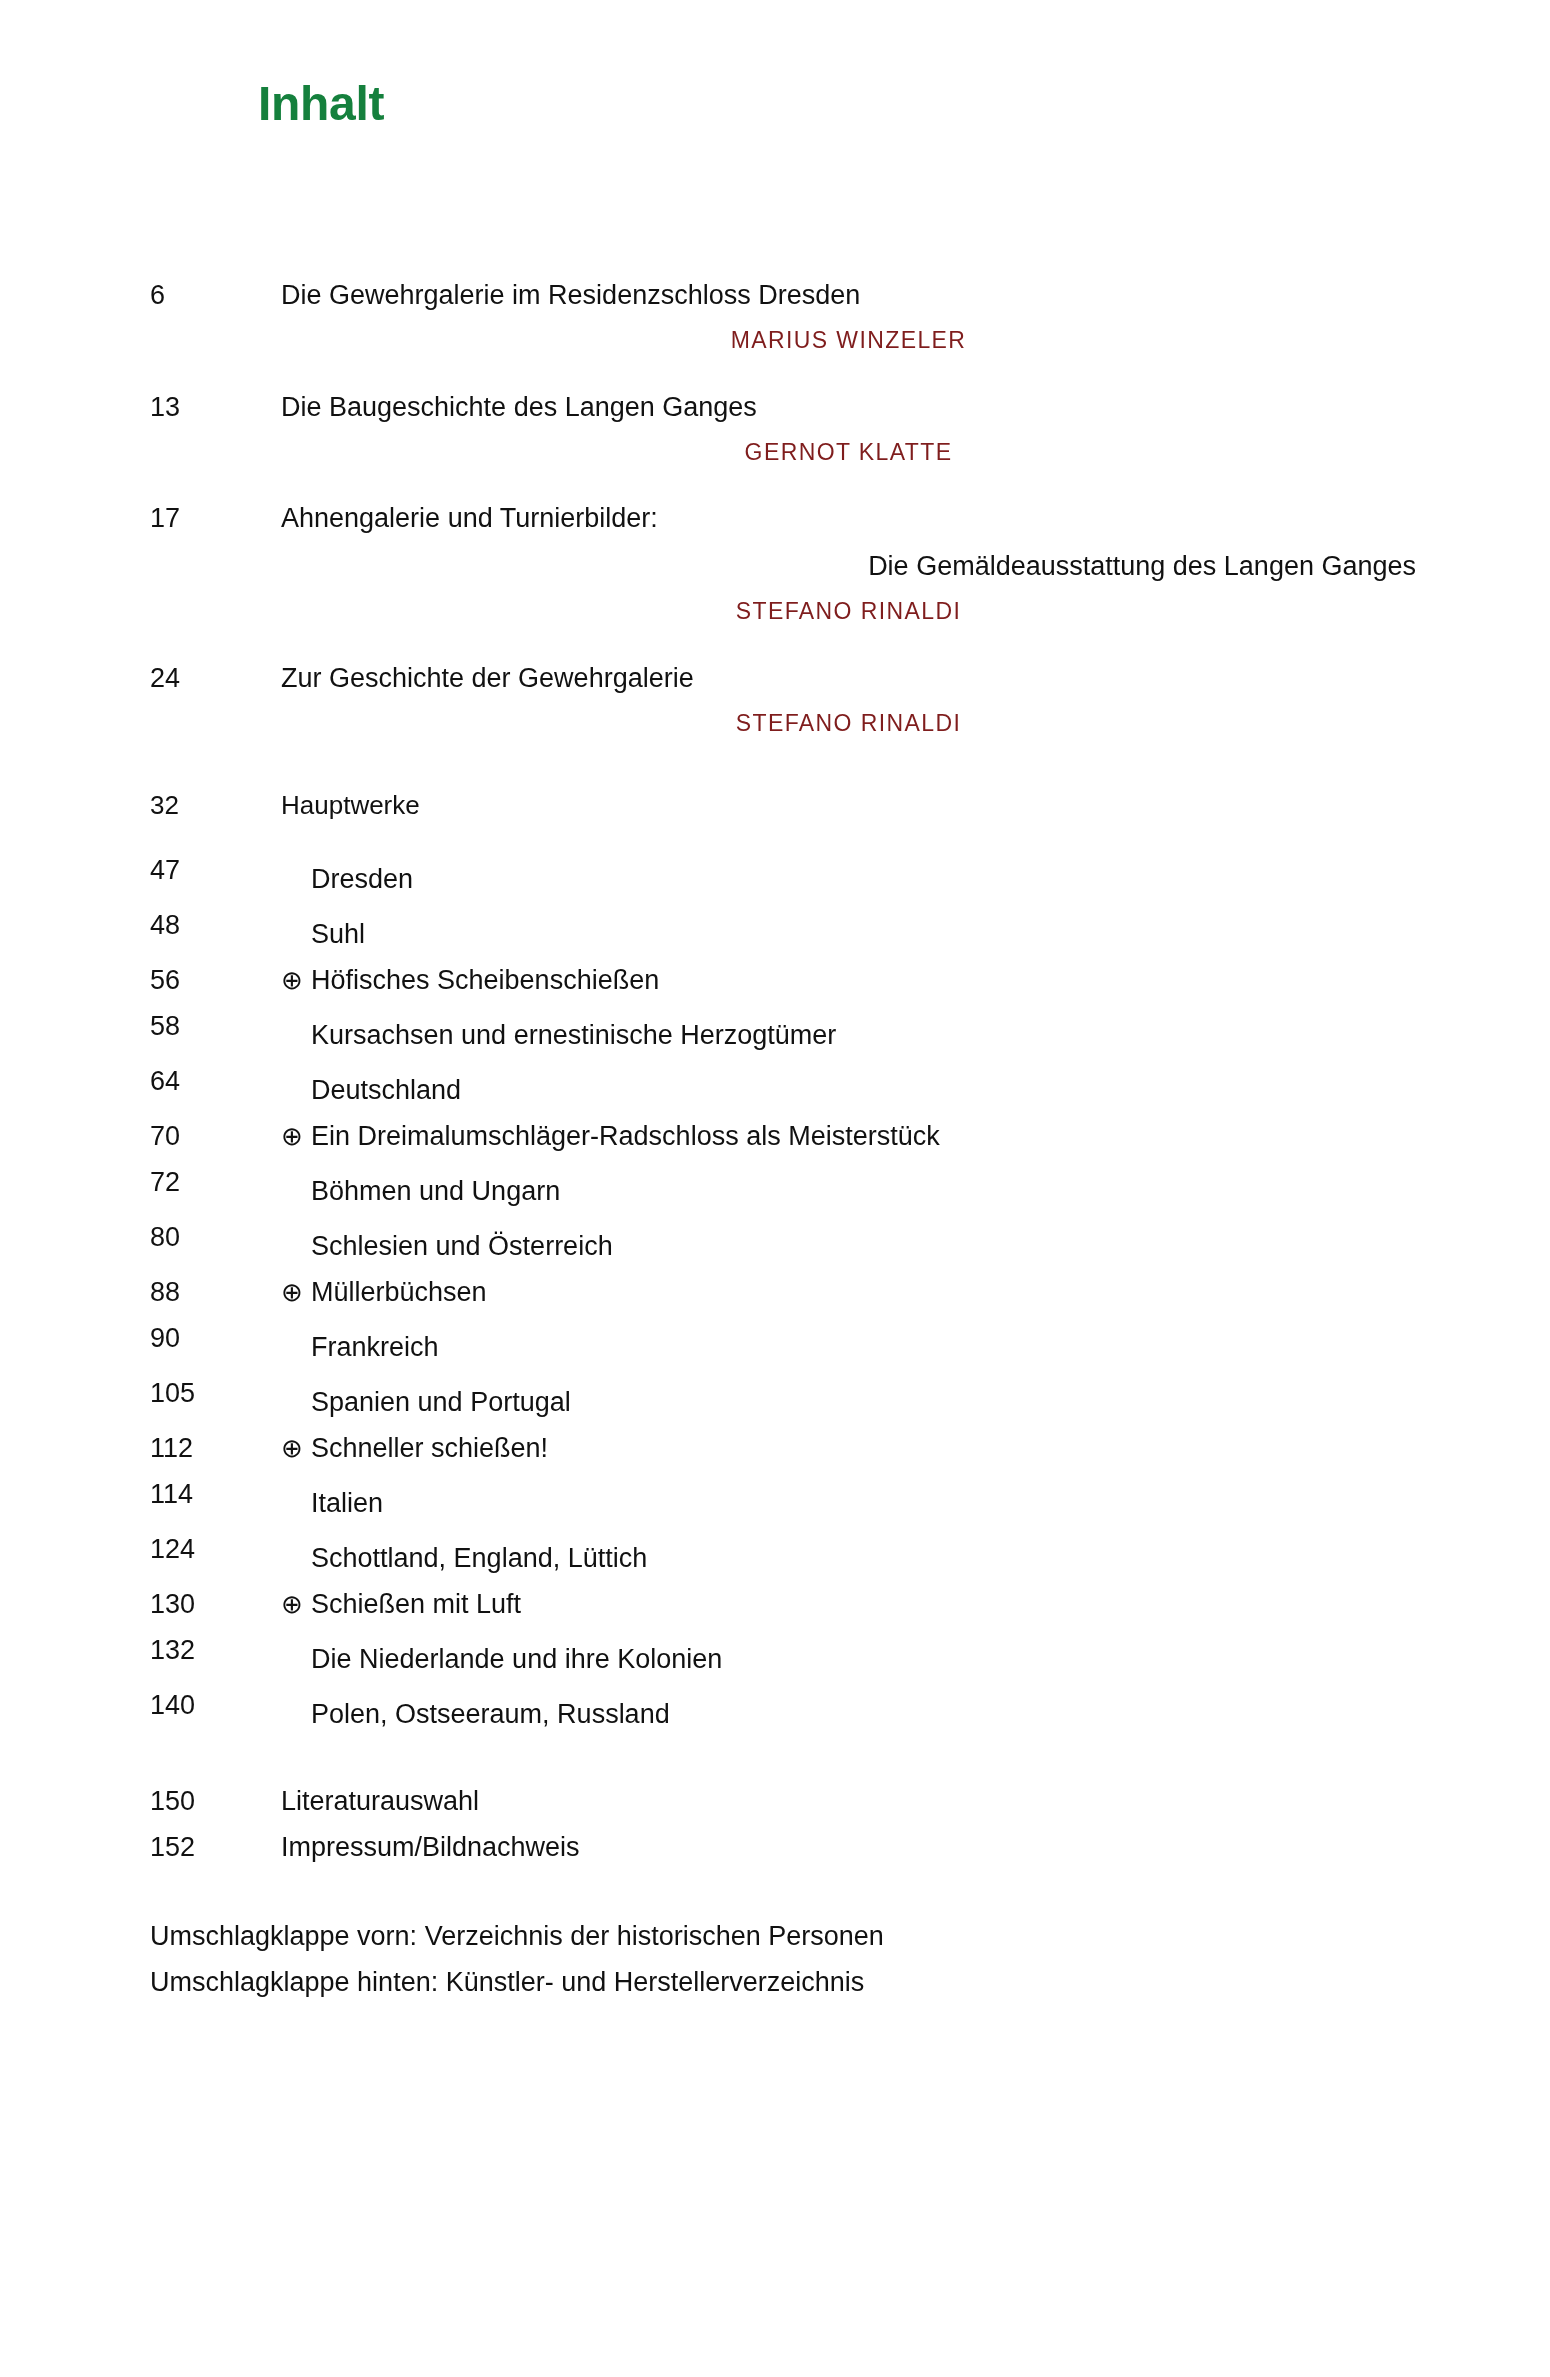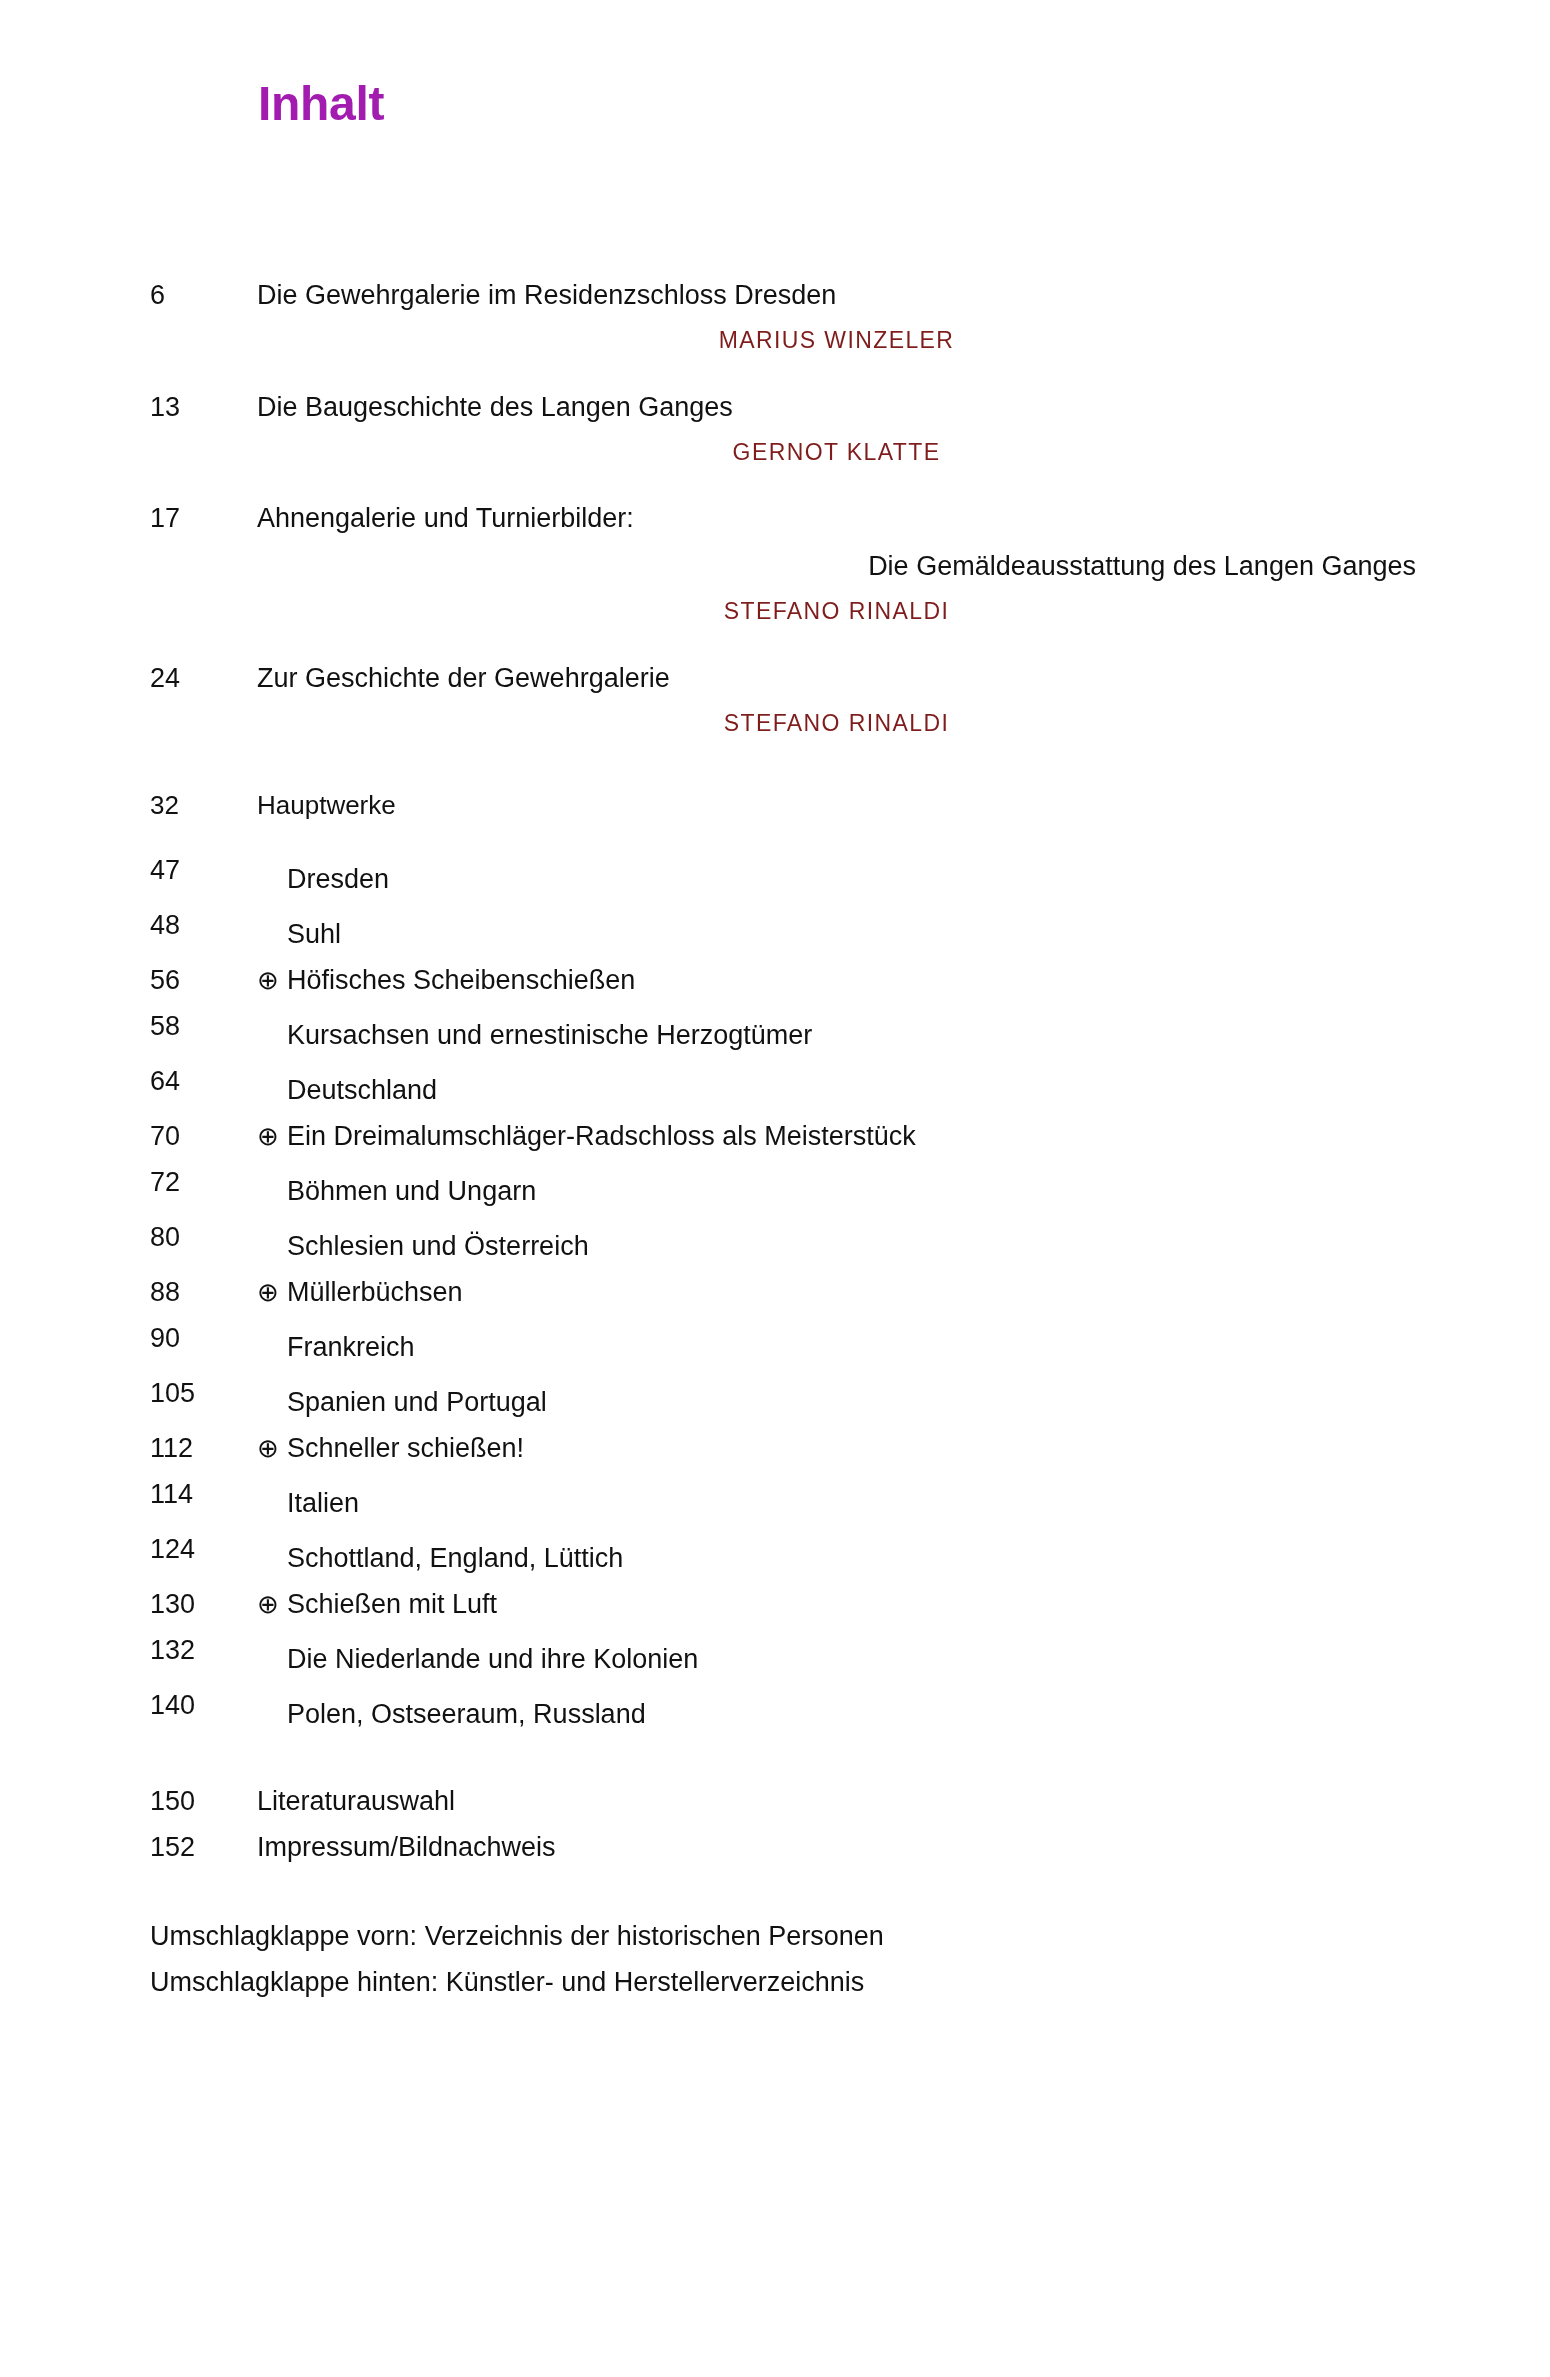--- a/index.html
+++ b/index.html
@@ -23,21 +23,21 @@
   }
 
   
   .toc-title {
     position: absolute;
     left: 258px;
     top: 76px;
     font-size: 48px;
     font-weight: 700;
     letter-spacing: -0.3px;
-    color: #a21caf;
+    color: #15803d;
   }
 
   
   .toc-body {
     position: absolute;
     left: 150px;
     top: 271px;
     width: 1266px;
   }
 
@@ -53,20 +53,21 @@
     font-size: 27px;
     line-height: 49px;
     color: #111111;
     letter-spacing: 0;
   }
   .txt {
     flex: 1 1 auto;
     font-size: 27px;
     line-height: 49px;
     color: #111111;
+    margin-left: 24px;
   }
   .txt .line2 {
     display: block;
     text-align: right;
   }
   .author {
     display: block;
     font-size: 23px;
     line-height: 43px;
     letter-spacing: 1.4px;

